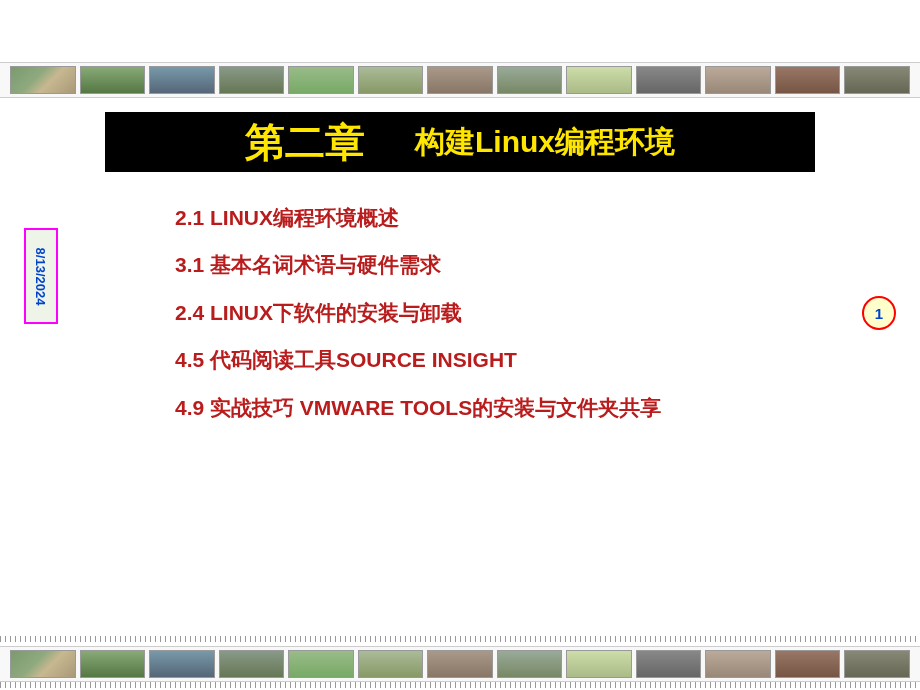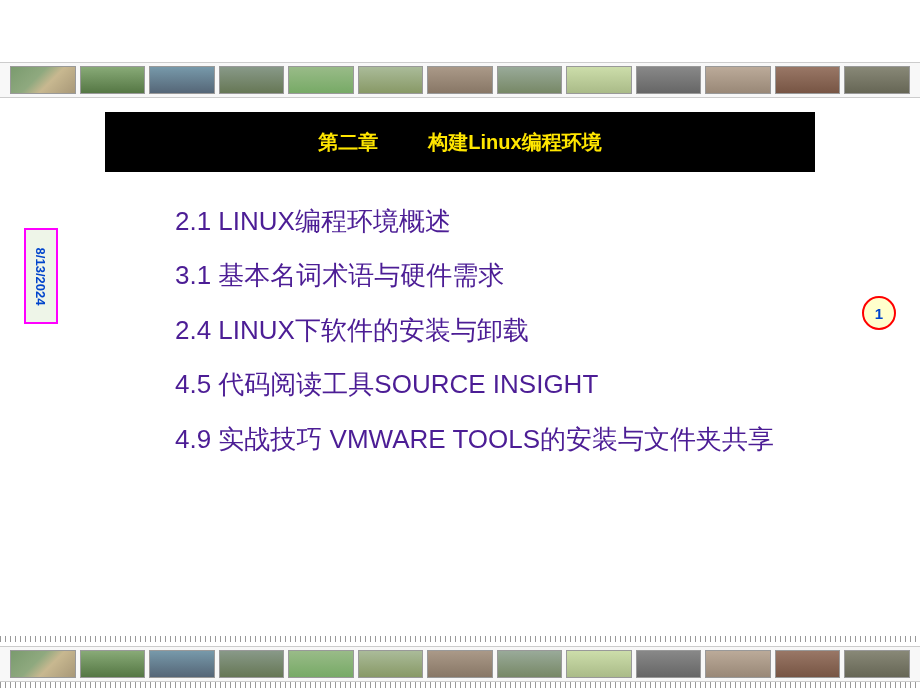--- a/index.html
+++ b/index.html
@@ -50,26 +50,26 @@
       width: 710px;
       height: 60px;
       background: #000000;
       display: flex;
       align-items: center;
       justify-content: center;
       gap: 50px;
     }
     .chapter-label {
       color: #ffe600;
-      font-size: 20px;
+      font-size: 40px;
       font-weight: bold;
     }
     .chapter-title {
       color: #ffe600;
-      font-size: 20px;
+      font-size: 30px;
       font-weight: bold;
       text-align: right;
     }
     .date-badge {
       position: absolute;
       top: 228px;
       left: 24px;
       width: 34px;
       height: 96px;
       border: 2px solid #ff00ff;
@@ -85,23 +85,23 @@
       font-weight: bold;
       white-space: nowrap;
     }
     .toc {
       position: absolute;
       top: 203px;
       left: 175px;
       width: 620px;
     }
     .toc-item {
-      color: #4c1d95;
-      font-size: 26px;
-      font-weight: normal;
+      color: #b91c1c;
+      font-size: 21px;
+      font-weight: bold;
       line-height: 1.4;
       margin-bottom: 18px;
     }
     .page-badge {
       position: absolute;
       top: 296px;
       right: 24px;
       width: 34px;
       height: 34px;
       border: 2px solid #ff0000;

